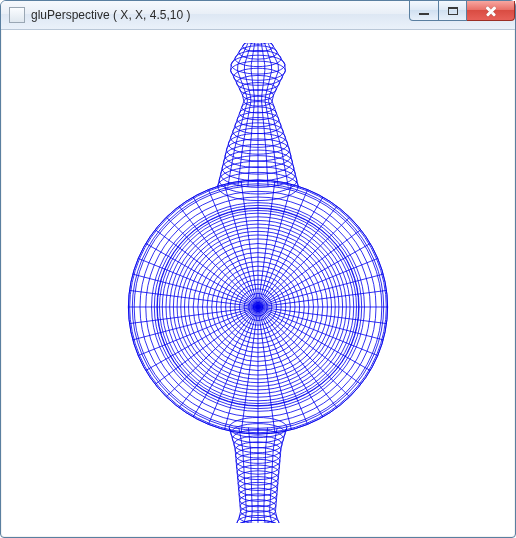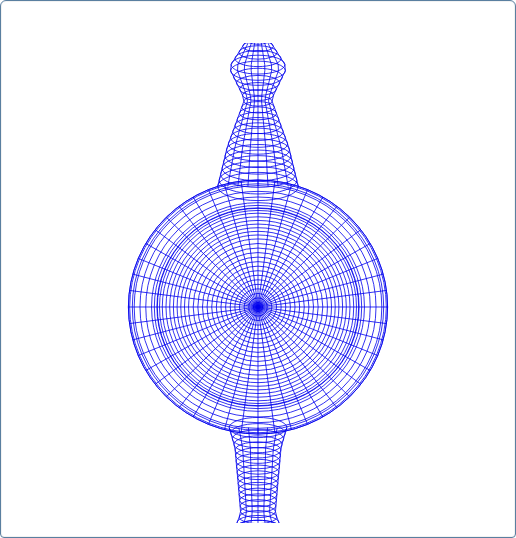--- a/index.html
+++ b/index.html
@@ -127,20 +127,35 @@
     fill: none;
     stroke: #0000ee;
     stroke-width: 0.8;
     vector-effect: non-scaling-stroke;
   }
 </style>
 </head>
 <body>
 
 <div class="window">
+  <div class="titlebar">
+    <span class="app-icon"></span>
+    <span class="title-text">gluPerspective ( X, X, 4.5,10 )</span>
+    <div class="win-controls">
+      <div class="win-btn min" title="Minimize">
+        <span class="glyph"></span>
+      </div>
+      <div class="win-btn max" title="Maximize">
+        <span class="glyph"></span>
+      </div>
+      <div class="win-btn close" title="Close">
+        <span class="glyph"></span>
+      </div>
+    </div>
+  </div>
 
   <div class="client-area">
     <div class="canvas-wrap">
       <svg class="teapot" id="teapot-svg" viewBox="0 0 500 500" width="480" height="480" aria-label="Utah teapot (wireframe, top view)">
           <ellipse cx="250" cy="275" rx="0" ry="0" stroke="#0000ee"></ellipse>
           <ellipse cx="250" cy="275" rx="4.821428571428571" ry="4.725" stroke="#0000ee"></ellipse>
           <ellipse cx="250" cy="275" rx="9.642857142857142" ry="9.45" stroke="#0000ee"></ellipse>
           <ellipse cx="250" cy="275" rx="14.464285714285714" ry="14.174999999999999" stroke="#0000ee"></ellipse>
           <ellipse cx="250" cy="275" rx="19.285714285714285" ry="18.9" stroke="#0000ee"></ellipse>
           <ellipse cx="250" cy="275" rx="24.107142857142858" ry="23.625" stroke="#0000ee"></ellipse>

